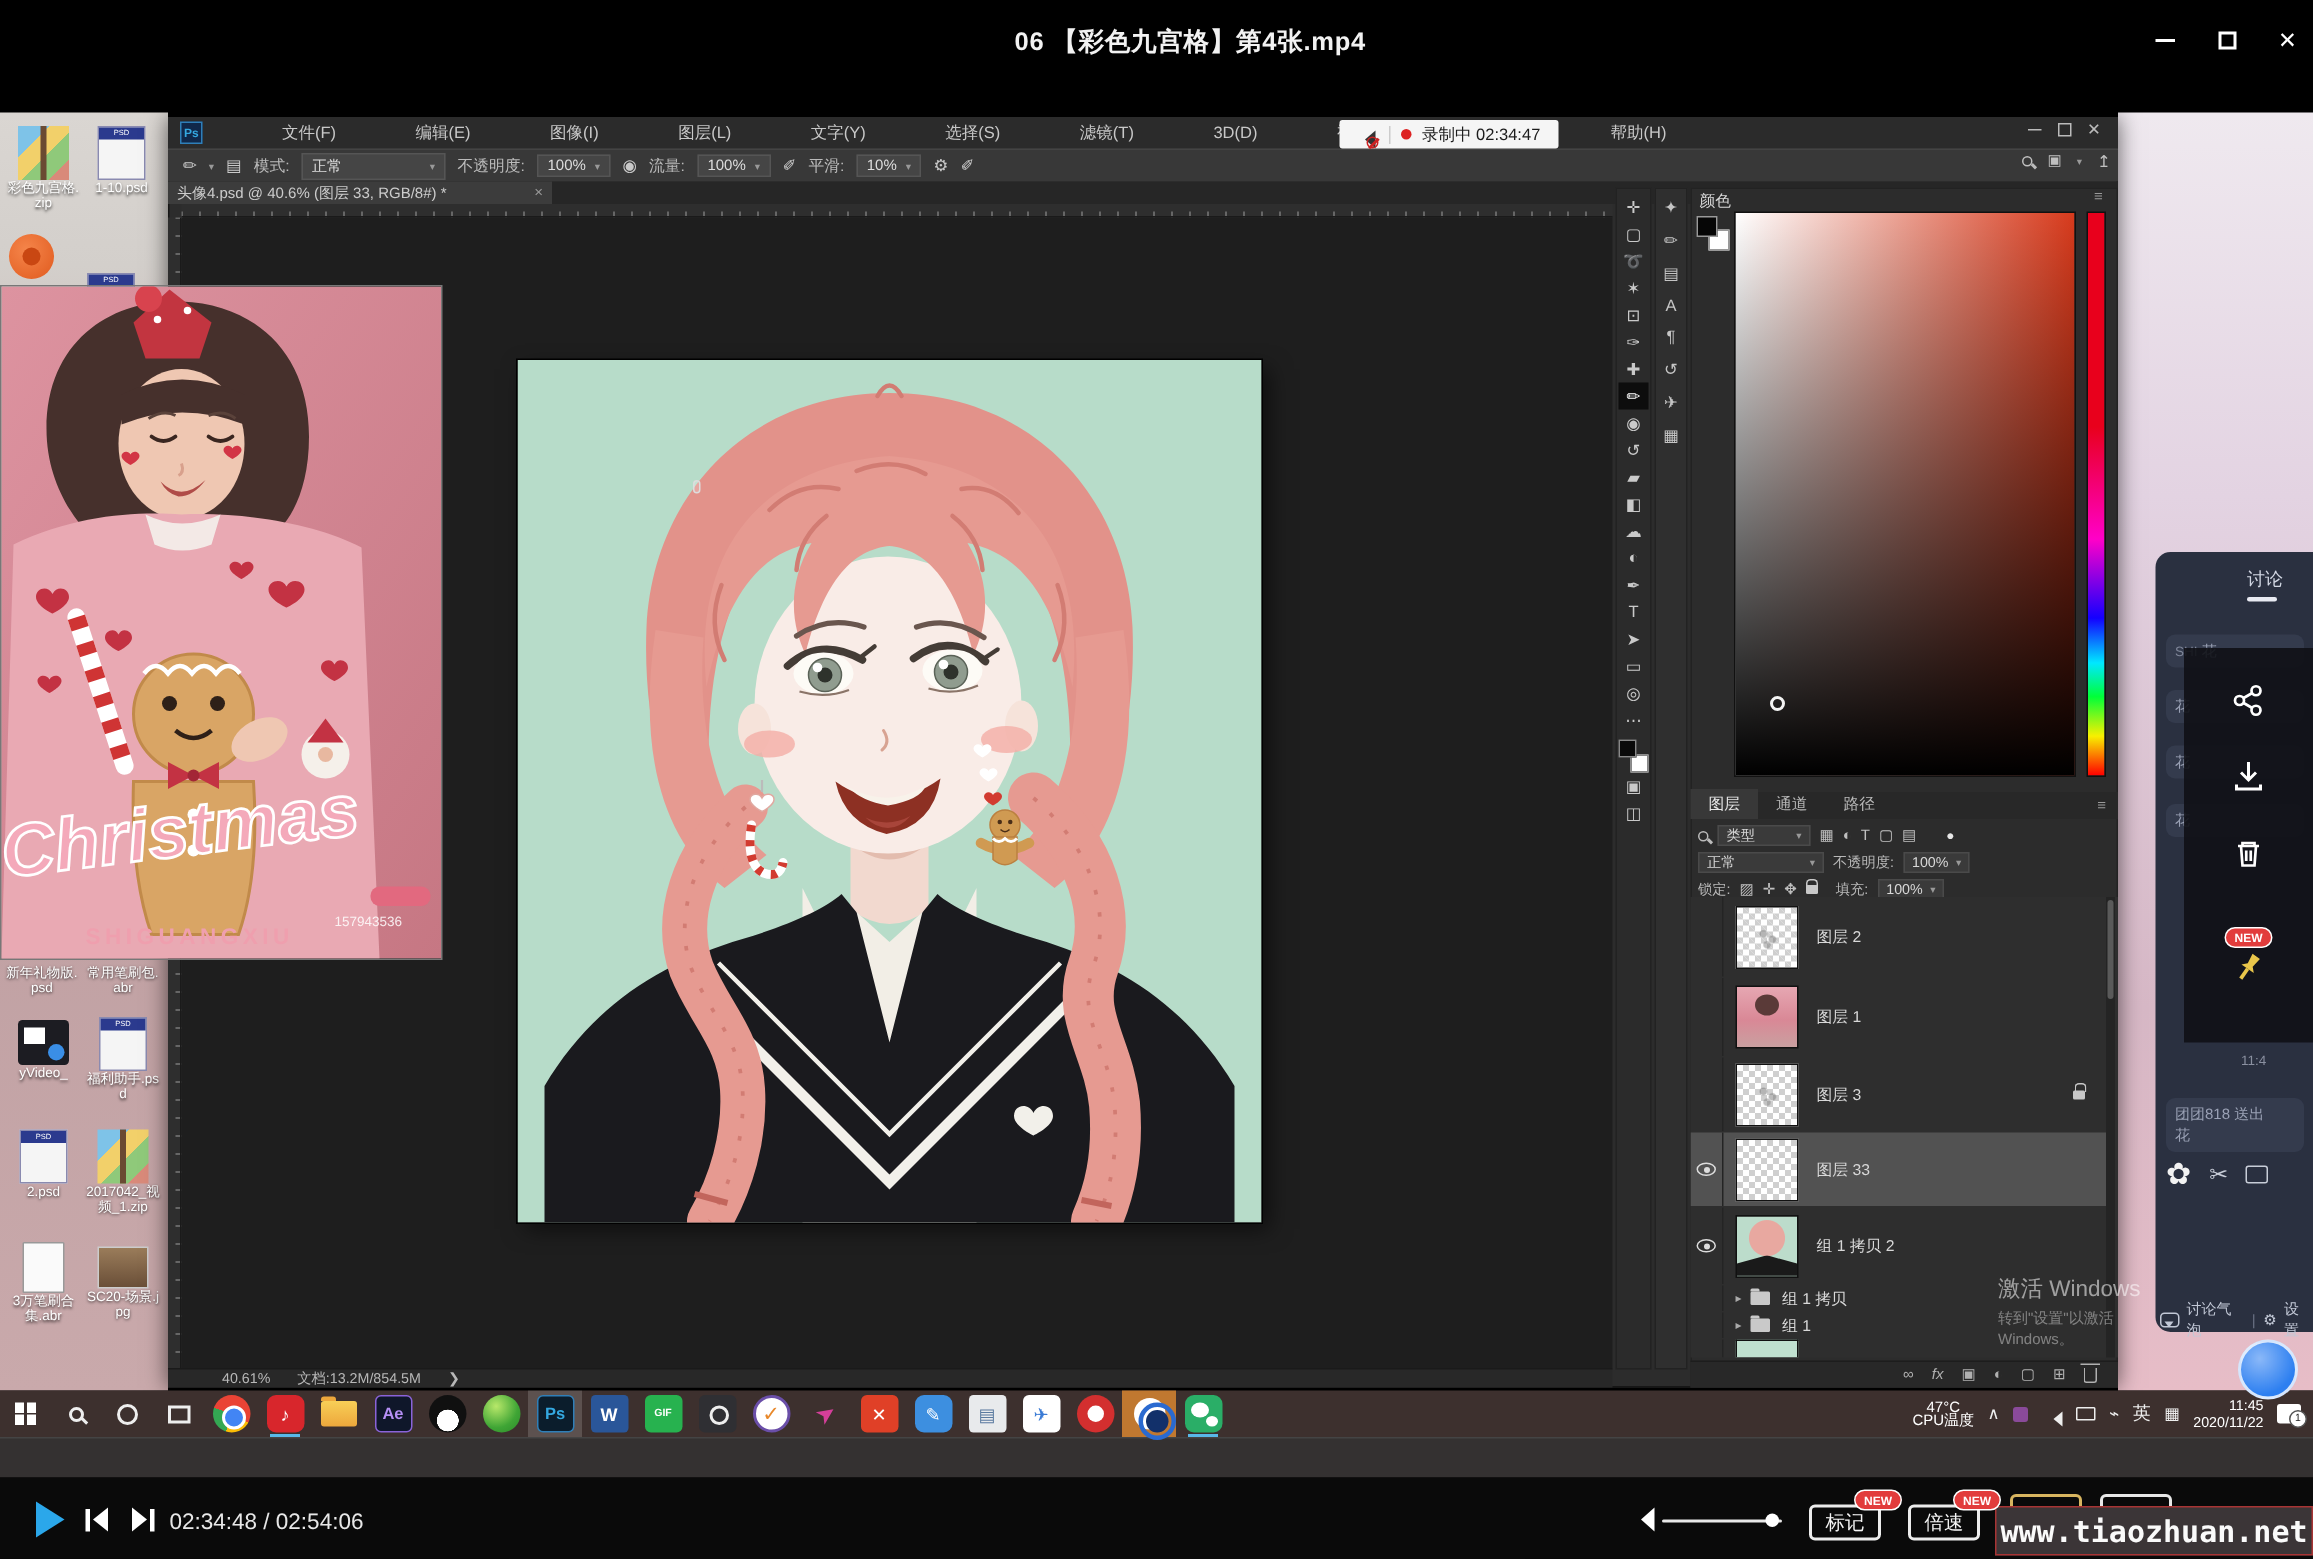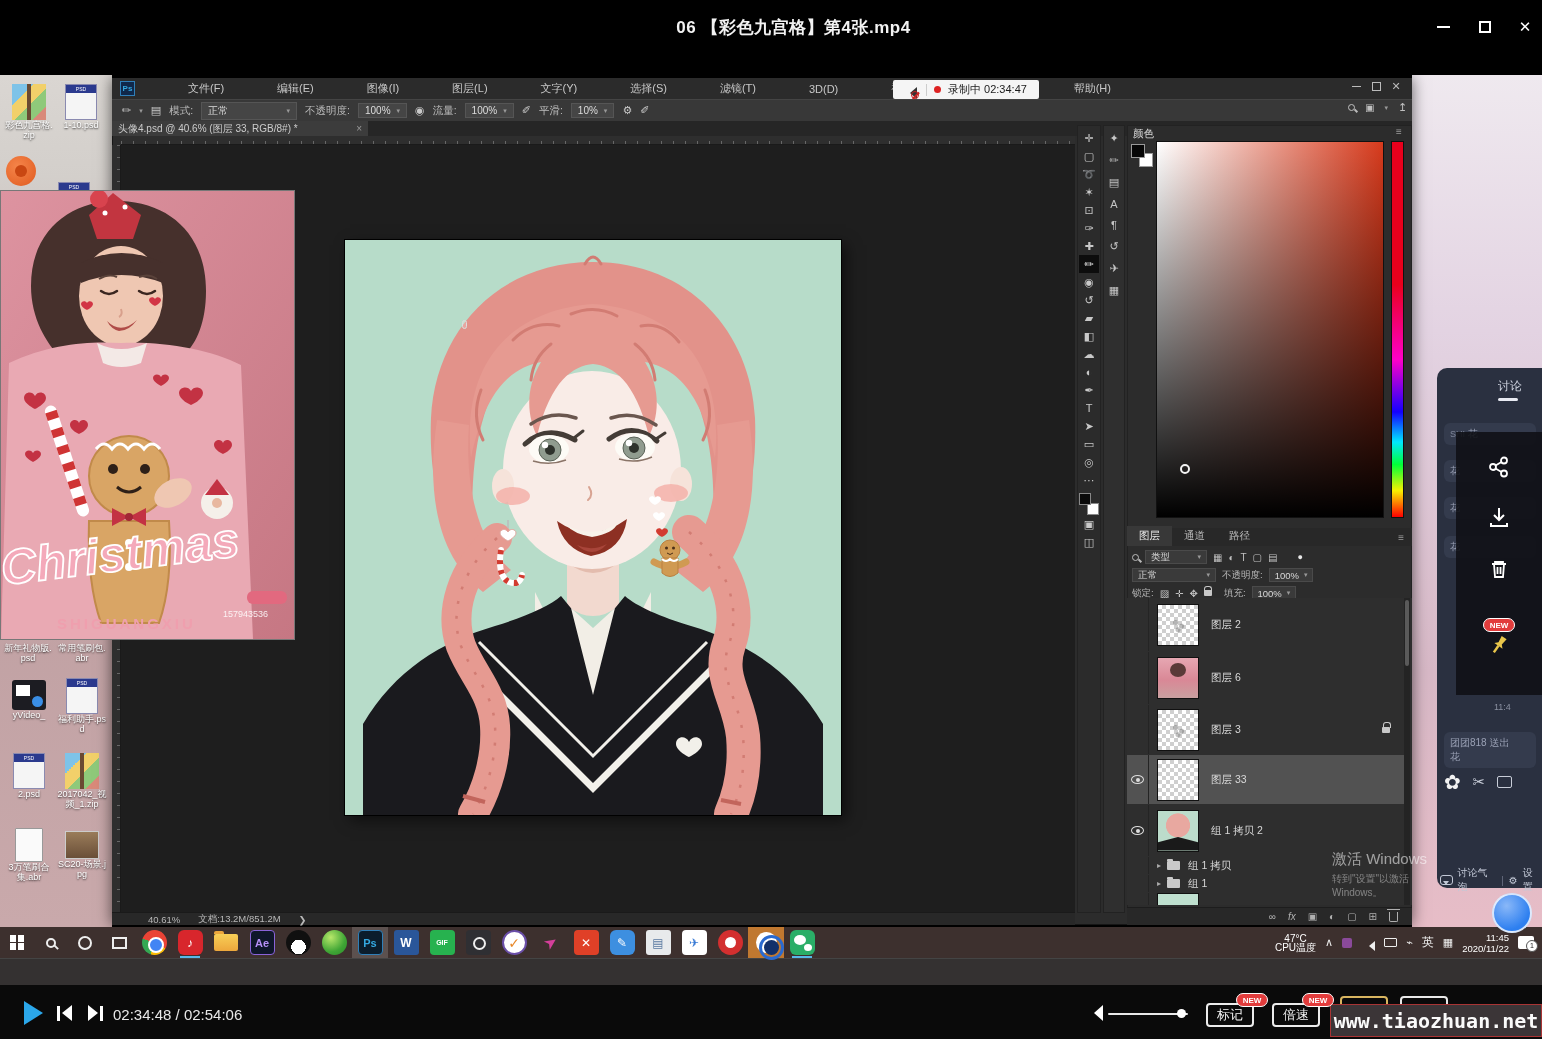--- a/index.html
+++ b/index.html
@@ -405,21 +405,21 @@
           <circle cx="3.5" cy="-10" r="1.5" fill="#4a2e18"></circle>
         <path d="M-3,-5 q3,3 6,0" fill="none" stroke="#4a2e18" stroke-width="1"></path>
         <path d="M-8,1 q4,4 8,0 q4,4 8,0" fill="none" stroke="#fff" stroke-width="2"></path>
       </g>
     </svg>
   </div>
   <div class="abs brushdot"></div>
 
   <div class="abs ps-status">
     <span>40.61%</span>
-    <span>文档:13.2M/851.2M</span>
+    <span>文档:13.2M/854.5M</span>
     <span>❯</span>
   </div>
 
   <div class="abs ps-toolbar">
     <span class="tool">✛</span>
     <span class="tool">▢</span>
     <span class="tool">➰</span>
     <span class="tool">✶</span>
     <span class="tool">⊡</span>
     <span class="tool">✑</span>
@@ -510,21 +510,21 @@
 
   <div class="abs layer-list">
     <div class="lrow" style="top:0;height:53px;">
       <span class="eyecell"></span>
       <span class="thumb sketch"></span>
       <span class="lname">图层 2</span>
     </div>
     <div class="lrow" style="top:54px;height:52px;">
       <span class="eyecell"></span>
       <span class="thumb photo"></span>
-      <span class="lname">图层 6</span>
+      <span class="lname">图层 1</span>
     </div>
     <div class="lrow" style="top:107px;height:49px;">
       <span class="eyecell"></span>
       <span class="thumb sketch"></span>
       <span class="lname">图层 3</span>
       <span class="padlock" style="margin-left:auto;margin-right:14px;"></span>
     </div>
     <div class="lrow sel" style="top:157px;height:49px;">
       <span class="eyecell">
           <span class="eye"></span>

